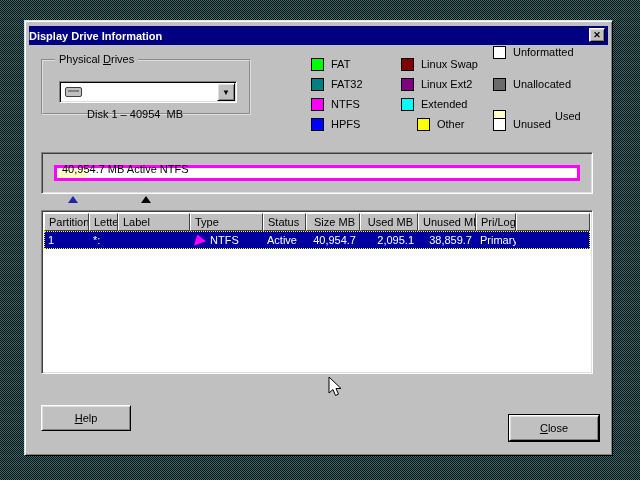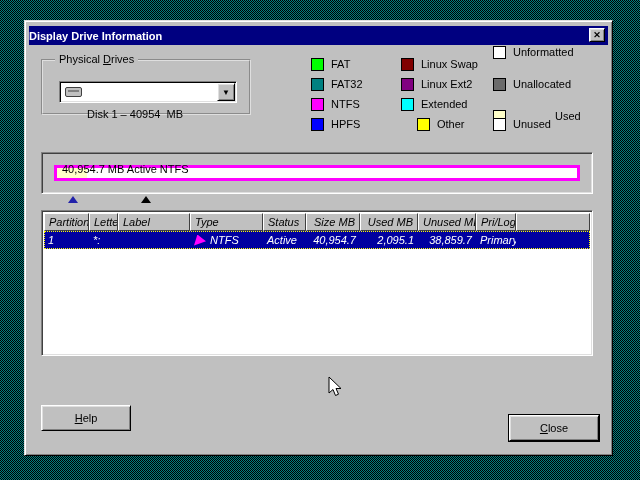--- a/index.html
+++ b/index.html
@@ -76,25 +76,25 @@
     width:100%; height:100%; background:#fff; border:3px solid #ff00ff;
     position:relative; display:flex; align-items:flex-end;
   }
   .map-used { position:absolute; left:0; top:0; bottom:0; }
   .map-text { position:relative; padding:0 0 3px 5px; color:#000; }
   .map-marker { position:absolute; width:0; height:0; top:175px;
     border-left:5px solid transparent; border-right:5px solid transparent; }
   .marker-blue { left:43px; border-bottom:7px solid #2222aa; }
   .marker-black { left:116px; border-bottom:7px solid #000000; }
   .ptable {
-    position:absolute; left:16px; top:189px; width:552px; height:146px;
+    position:absolute; left:16px; top:189px; width:552px; height:164px;
     background:#fff;
     border:1px solid; border-color:#808080 #fff #fff #808080;
     box-shadow:inset 1px 1px 0 #404040, inset -1px -1px 0 #dfdfdf;
-    padding:2px; overflow:hidden;font-style:italic;
+    padding:2px; overflow:hidden;
   }
   .prow {
     display:grid;
     grid-template-columns:45px 29px 72px 73px 43px 54px 58px 58px 40px 1fr;
     height:18px; line-height:16px;
   }
   .hcell {
     background:#c0c0c0;
     border:1px solid; border-color:#fff #404040 #404040 #fff;
     padding:0 4px; overflow:hidden; white-space:nowrap;

